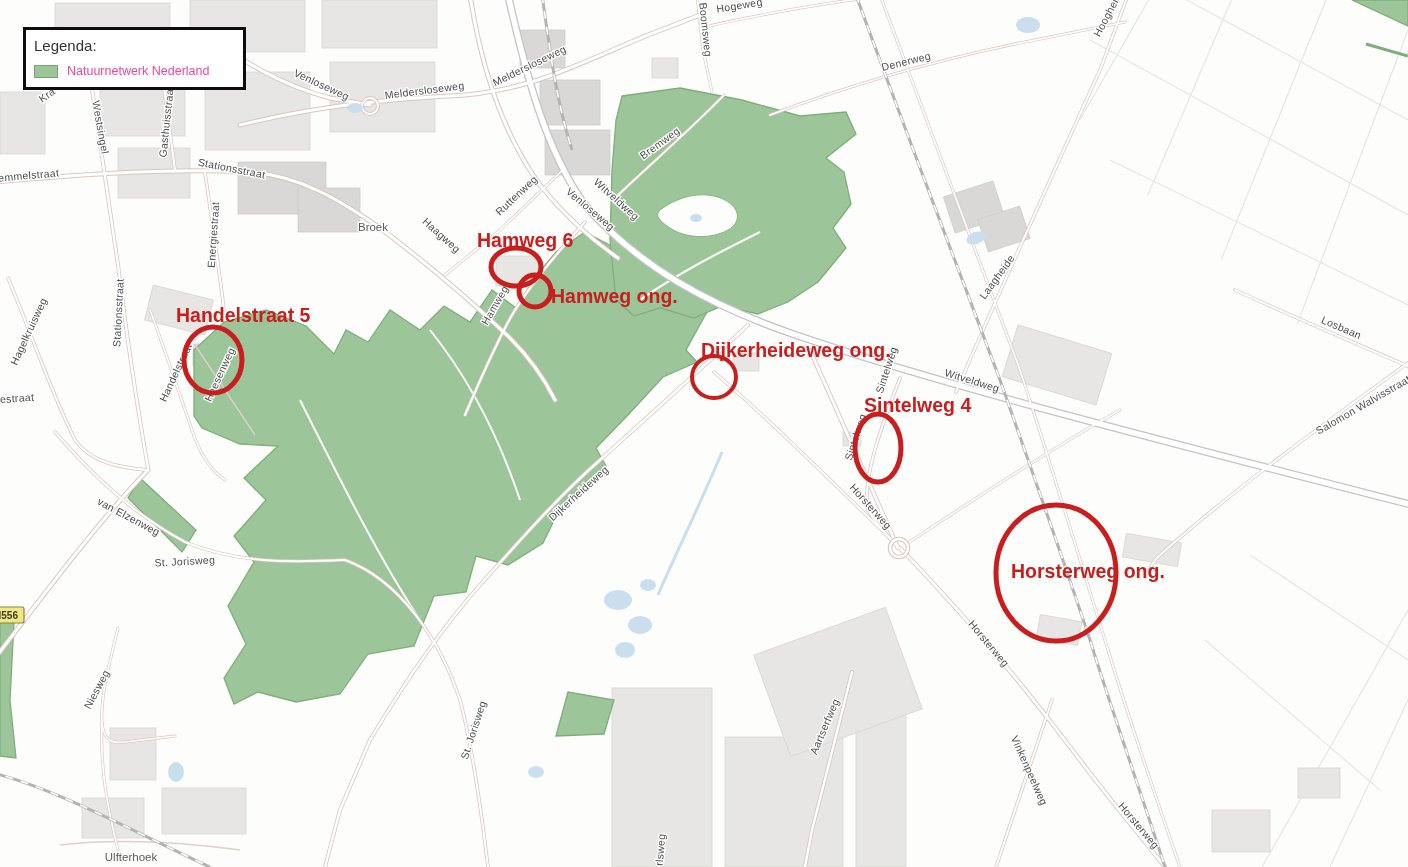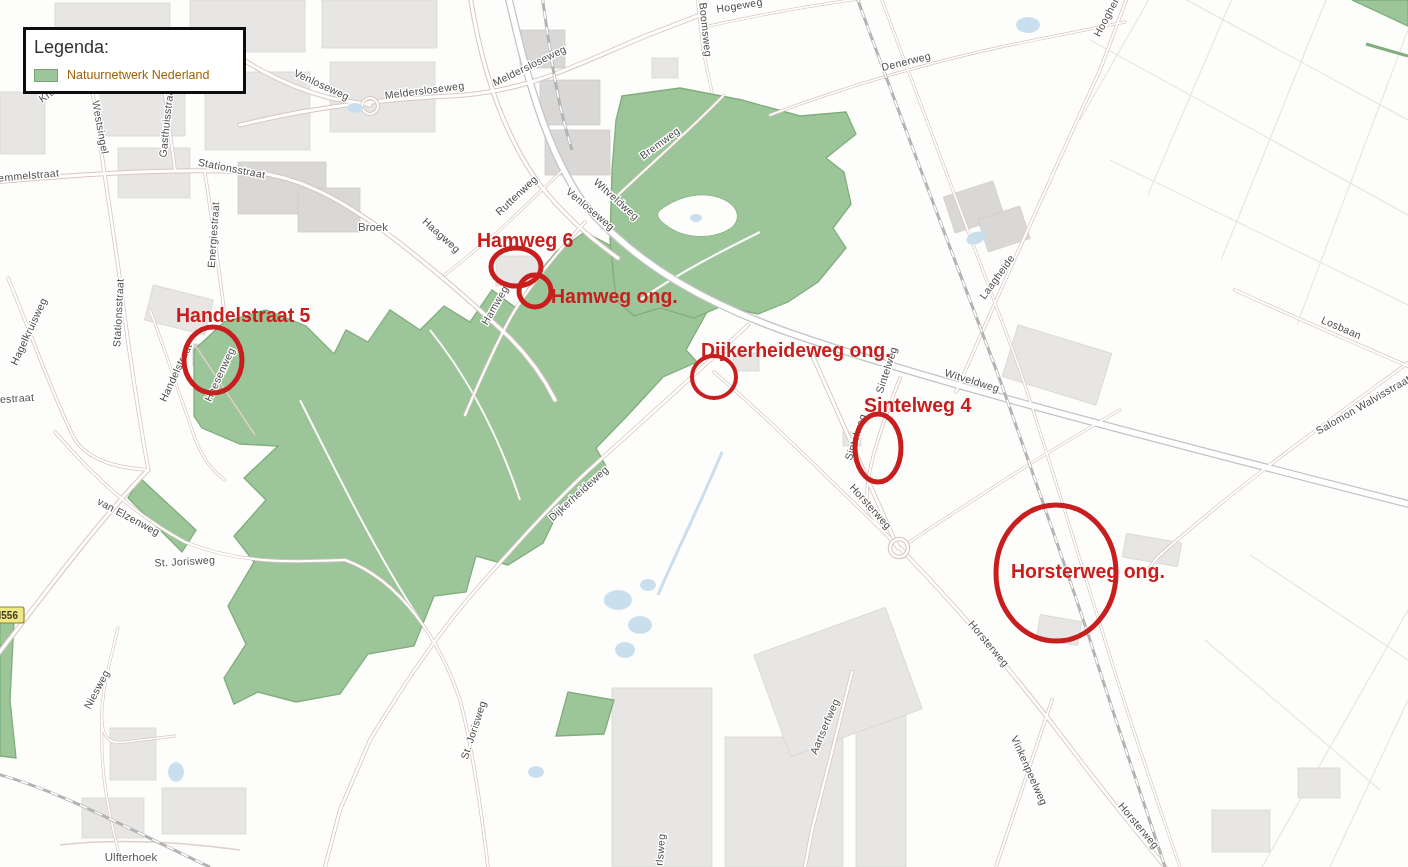--- a/index.html
+++ b/index.html
@@ -29,24 +29,24 @@
                paint-order:stroke;text-anchor:middle;}
   .badge-rect{fill:var(--badge-bg,#f1e885);stroke:var(--badge-border,#8a8440);stroke-width:1.2;}
   .badge-text{font-size:10px;font-weight:bold;fill:#3c3c28;text-anchor:middle;}
 
   .ann-ellipse{fill:none;stroke:var(--ann-red,#c81e1e);}
   .ann-label{font-size:19.5px;font-weight:bold;fill:var(--ann-red,#c81e1e);}
 
   
   #legend{position:absolute;left:23px;top:27px;width:199px;background:#ffffff;
           border:3px solid #0d0d0d;padding:7px 10px 9px 8px;box-sizing:content-box;z-index:5;}
-  #legend .legend-title{font-size:18px;color:#333;margin:0 0 10px 0;}
+  #legend .legend-title{font-size:15px;color:#333;margin:0 0 10px 0;}
   #legend .legend-item{display:flex;align-items:center;gap:9px;}
   #legend .legend-swatch{width:22px;height:11px;border:1px solid #76a572;background:#9cc599;flex:0 0 auto;}
-  #legend .legend-item-label{font-size:12.5px;color:#a16207;}
+  #legend .legend-item-label{font-size:12.5px;color:#ec4899;}
 </style>
 </head>
 <body>
 
 <div id="stage">
 
   <svg id="map-svg" width="1408" height="867" viewBox="0 0 1408 867">
 
     <defs>
       <clipPath id="clip-ne">

